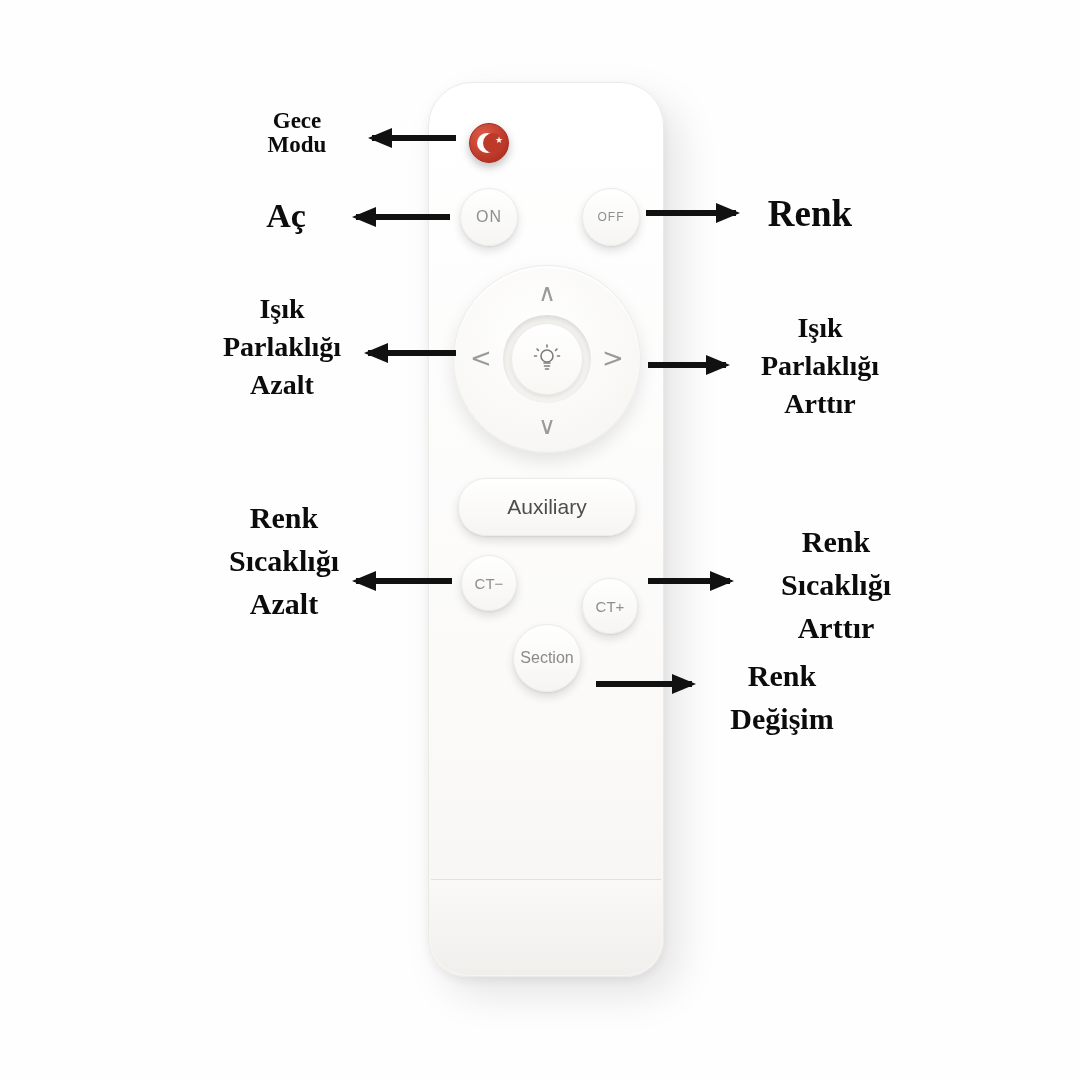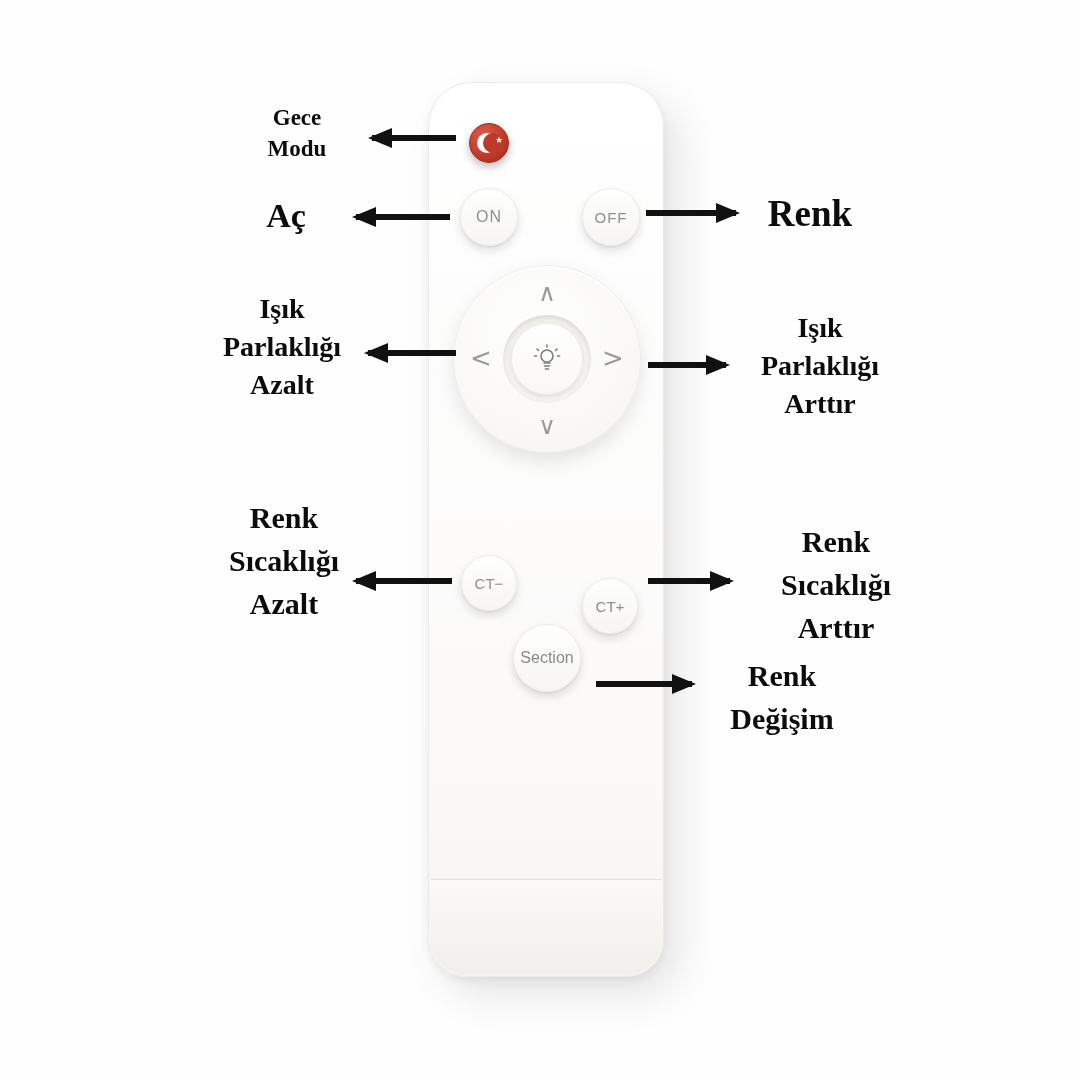--- a/index.html
+++ b/index.html
@@ -3,21 +3,21 @@
 <meta charset="utf-8">
 <style>
   html,body{margin:0;padding:0;background:#ffffff;}
   .canvas{position:relative;width:1080px;height:1080px;background:#fefefe;overflow:hidden;
           font-family:"Liberation Sans",sans-serif;}
 
   
   .lbl{position:absolute;transform:translate(-50%,-50%);
        font-family:"Liberation Serif",serif;font-weight:700;color:#0c0c0c;
        text-align:center;white-space:pre-line;}
-  .lbl-gece{left:297px;top:133px;font-size:23px;line-height:31px;}
+  .lbl-gece{left:297px;top:133px;font-size:23px;line-height:24px;}
   .lbl-ac{left:286px;top:216px;font-size:34px;}
   .lbl-kapat{left:810px;top:213px;font-size:37px;}
   .lbl-isik-azalt{left:282px;top:347px;font-size:28px;line-height:38px;}
   .lbl-isik-arttir{left:820px;top:366px;font-size:28px;line-height:38px;}
   .lbl-renk-azalt{left:284px;top:560px;font-size:30px;line-height:43px;}
   .lbl-renk-arttir{left:836px;top:584px;font-size:30px;line-height:43px;}
   .lbl-renk-degisim{left:782px;top:697px;font-size:30px;line-height:43px;}
 
   
   .arrows{position:absolute;left:0;top:0;width:1080px;height:1080px;pointer-events:none;}
@@ -42,21 +42,21 @@
   .btn-night{left:40px;top:40px;width:38px;height:38px;
        background:radial-gradient(circle at 35% 30%,#dd5c48,#b53123 75%);
        border:1px solid #a52c1f;
        box-shadow:0 4px 8px rgba(0,0,0,0.25);}
   .crescent{position:absolute;left:7px;top:9px;width:20px;height:20px;border-radius:50%;background:#ffffff;}
   .crescent::after{content:"";position:absolute;left:6px;top:0;width:20px;height:20px;border-radius:50%;
        background:#bd3a2a;}
   .night-star{position:absolute;right:5px;top:12px;color:#ffffff;font-size:9px;line-height:9px;}
 
   .btn-on{left:31px;top:105px;width:56px;height:56px;font-size:16px;letter-spacing:1px;}
-  .btn-off{left:153px;top:105px;width:56px;height:56px;font-size:15px;letter-spacing:1px;}
+  .btn-off{left:153px;top:105px;width:56px;height:56px;font-size:12px;letter-spacing:1px;}
 
   
   .dpad{position:absolute;left:24px;top:182px;width:186px;height:186px;border-radius:50%;
         background:radial-gradient(circle at 45% 35%,#ffffff,#f7f6f3 80%);
         border:1px solid #eeece9;
         box-shadow:0 8px 18px rgba(0,0,0,0.10), inset 0 2px 2px #ffffff;}
   .dpad-glyph{position:absolute;transform:translate(-50%,-50%);color:#9a9a9a;
         font-family:"DejaVu Sans",sans-serif;font-size:24px;font-weight:400;cursor:pointer;}
   .dg-up{left:93px;top:27px;}
   .dg-down{left:93px;top:160px;}
@@ -111,20 +111,21 @@
             <path d="M17 3 L17 5" stroke-dasharray="2 2"></path>
             <path d="M7 7 L8.8 8.8" stroke-dasharray="2 2"></path>
             <path d="M27 7 L25.2 8.8" stroke-dasharray="2 2"></path>
             <path d="M4.5 14 L7 14" stroke-dasharray="2 2"></path>
             <path d="M29.5 14 L27 14" stroke-dasharray="2 2"></path>
           </svg>
         </div>
       </div>
     </div>
 
+    <div class="btn-aux">Auxiliary</div>
 
     <div class="btn btn-ctm">CT−</div>
     <div class="btn btn-ctp">CT+</div>
 
     <div class="btn btn-section">Section</div>
 
     <div class="bottom-cover"></div>
     <div class="seam"></div>
   </div>
 

